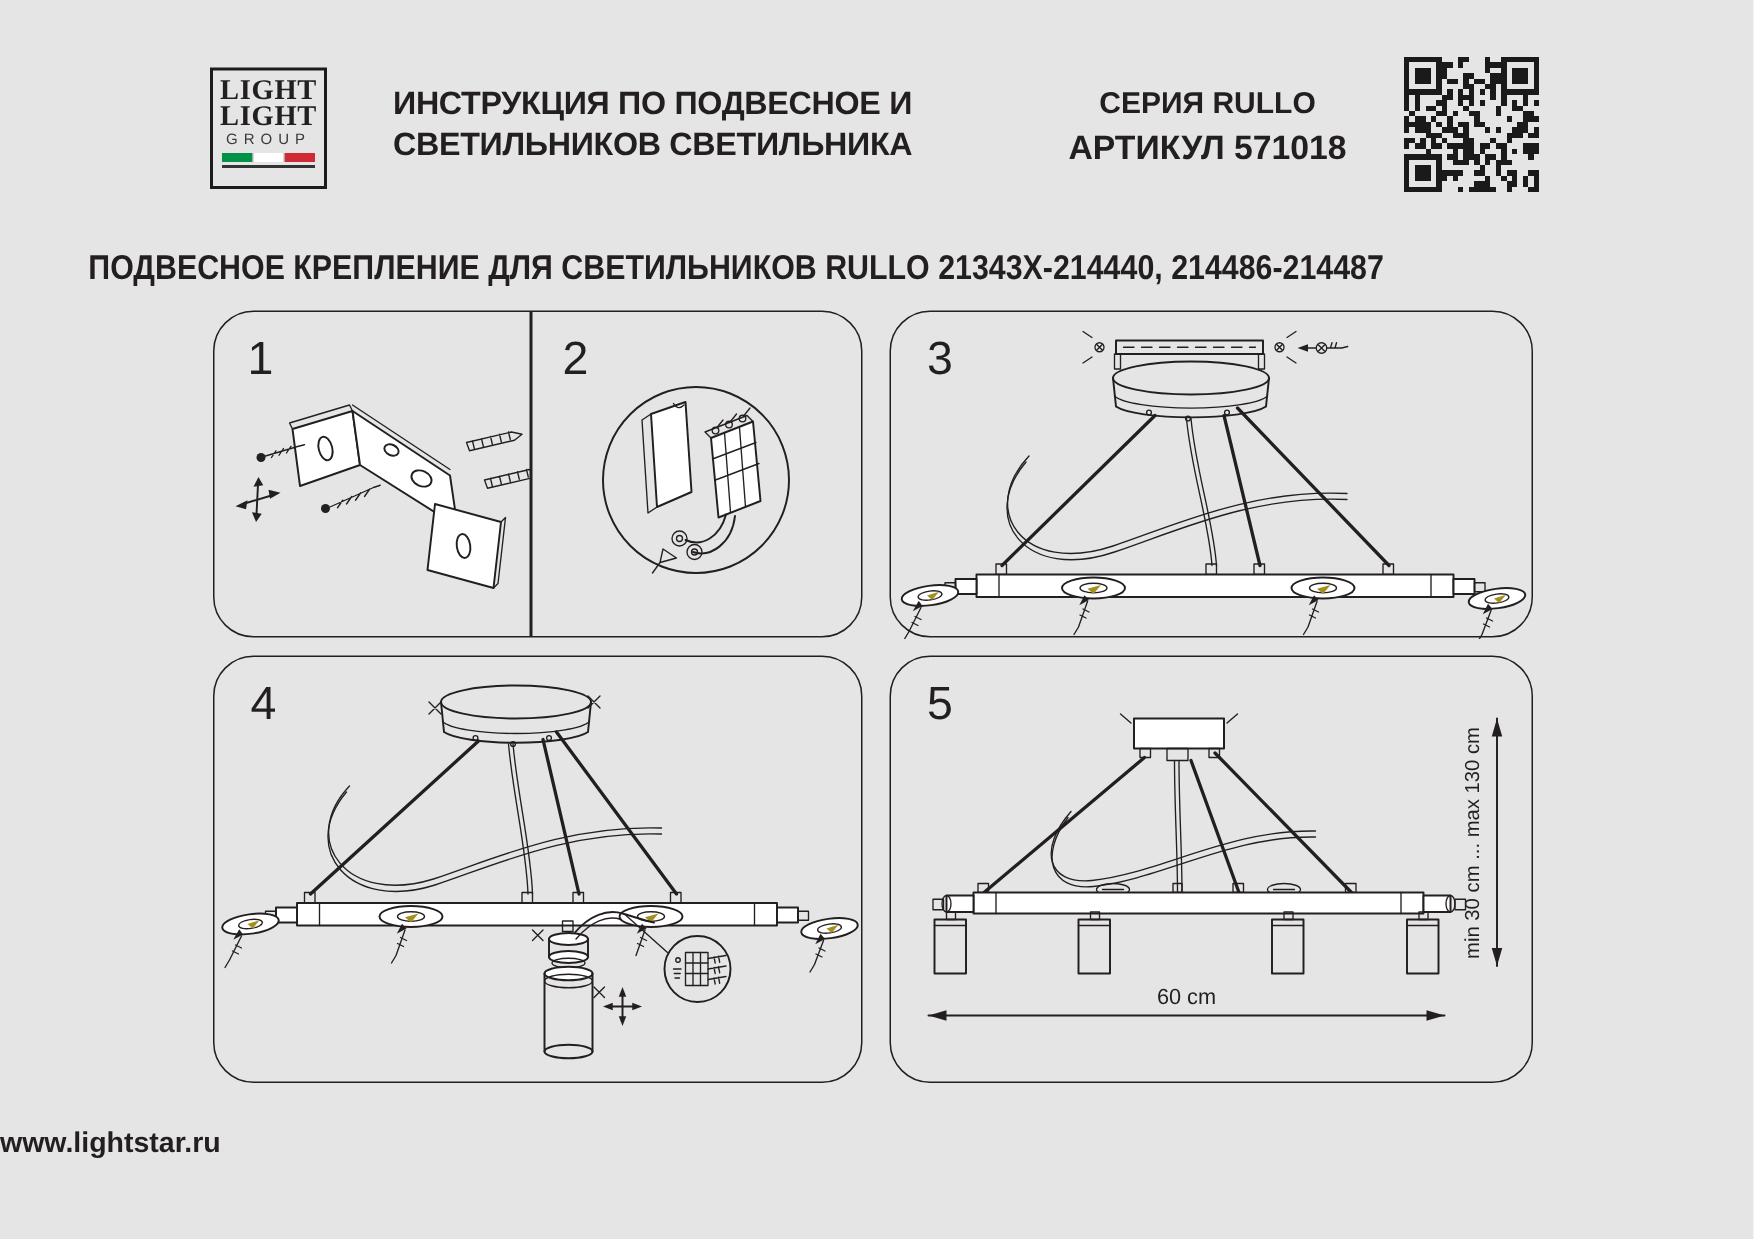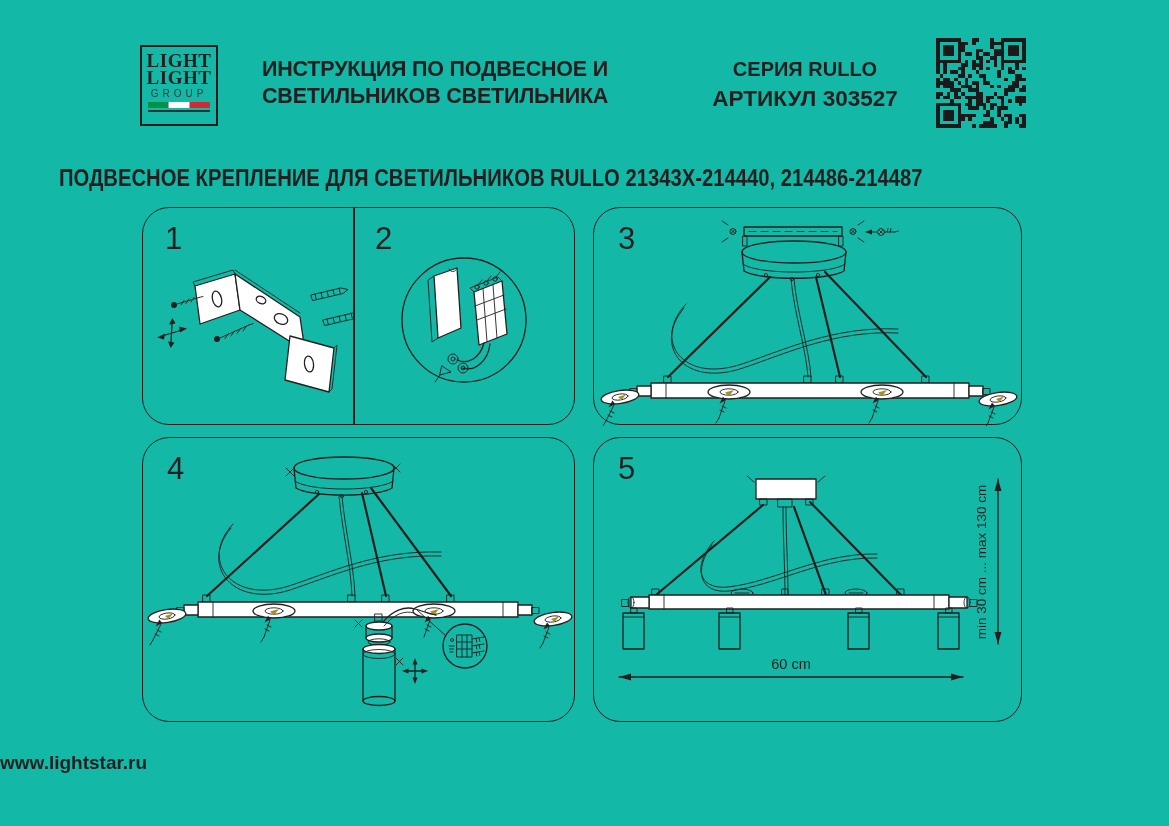--- a/index.html
+++ b/index.html
@@ -1,16 +1,16 @@
 <!DOCTYPE html>
 <html><head>
 <meta charset="utf-8">
 <style>
   html,body{margin:0;padding:0;background:#fff;}
-  #page{position:relative;width:1169px;height:826px;background:#14b8a6;overflow:hidden;
+  #page{position:relative;width:1169px;height:826px;background:#e5e5e5;overflow:hidden;
         font-family:"Liberation Sans",sans-serif;color:#231f20;}
   
   #logo-box{position:absolute;left:140px;top:45px;width:78px;height:81px;border:2px solid #1c1c1c;
             display:flex;flex-direction:column;align-items:center;justify-content:flex-start;padding-top:5px;box-sizing:border-box;}
   .logo-word{font-family:"Liberation Serif",serif;font-weight:700;font-size:19px;line-height:17px;letter-spacing:.5px;}
   .logo-group{font-size:10px;letter-spacing:4px;margin-top:2px;color:#3a3a3a;}
   #logo-flag{margin-top:3px;width:62px;height:6px;display:flex;border-bottom:2px solid #333;padding-bottom:2px;}
   #logo-flag .g{flex:1;background:#009246;}
   #logo-flag .w{flex:1;background:#fff;border:1px solid #aaa;border-top:none;border-bottom:none;box-sizing:border-box;}
   #logo-flag .r{flex:1;background:#ce2b37;}
@@ -61,21 +61,21 @@
       </div>
   </div>
 
   <div id="title">
     <div>ИНСТРУКЦИЯ ПО ПОДВЕСНОЕ И</div>
     <div>СВЕТИЛЬНИКОВ СВЕТИЛЬНИКА</div>
   </div>
 
   <div id="series-block">
     <div id="series">СЕРИЯ RULLO</div>
-    <div id="article">АРТИКУЛ 303527</div>
+    <div id="article">АРТИКУЛ 571018</div>
   </div>
 
   <div id="qr-wrap">
     <svg id="qr" viewBox="0 0 25 25">
         <rect x="0" y="0" width="1" height="1"></rect>
         <rect x="1" y="0" width="1" height="1"></rect>
         <rect x="2" y="0" width="1" height="1"></rect>
         <rect x="3" y="0" width="1" height="1"></rect>
         <rect x="4" y="0" width="1" height="1"></rect>
         <rect x="5" y="0" width="1" height="1"></rect>

